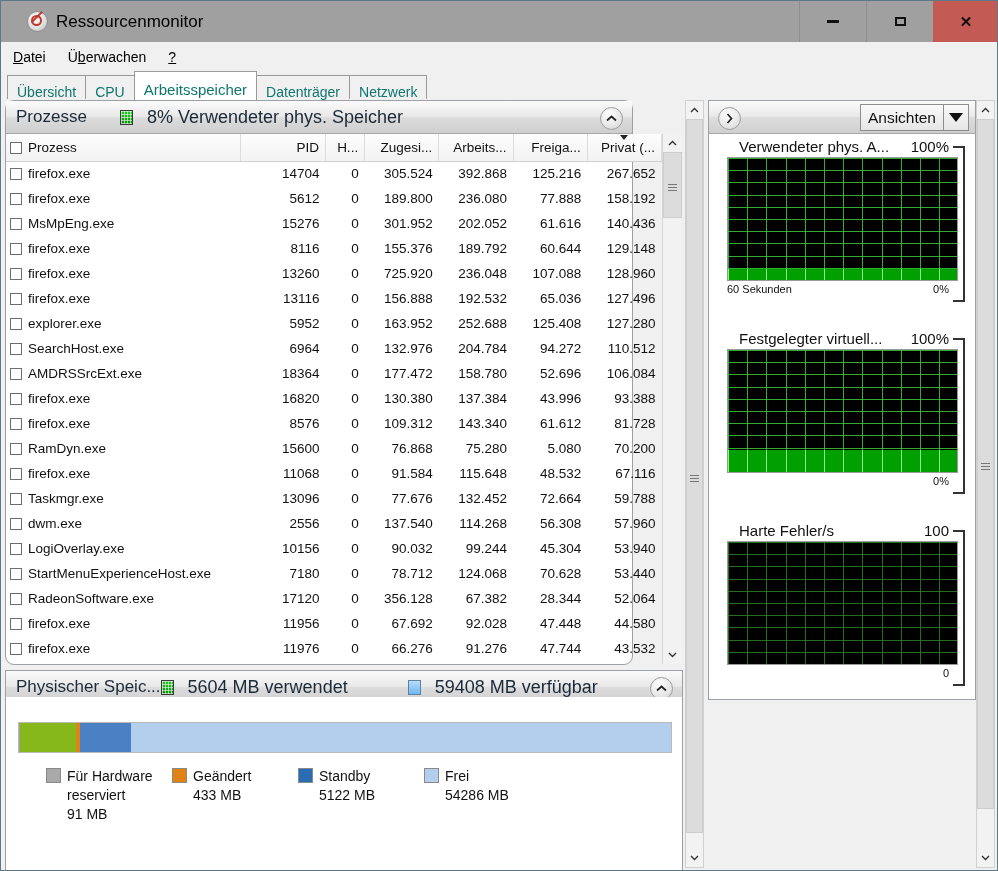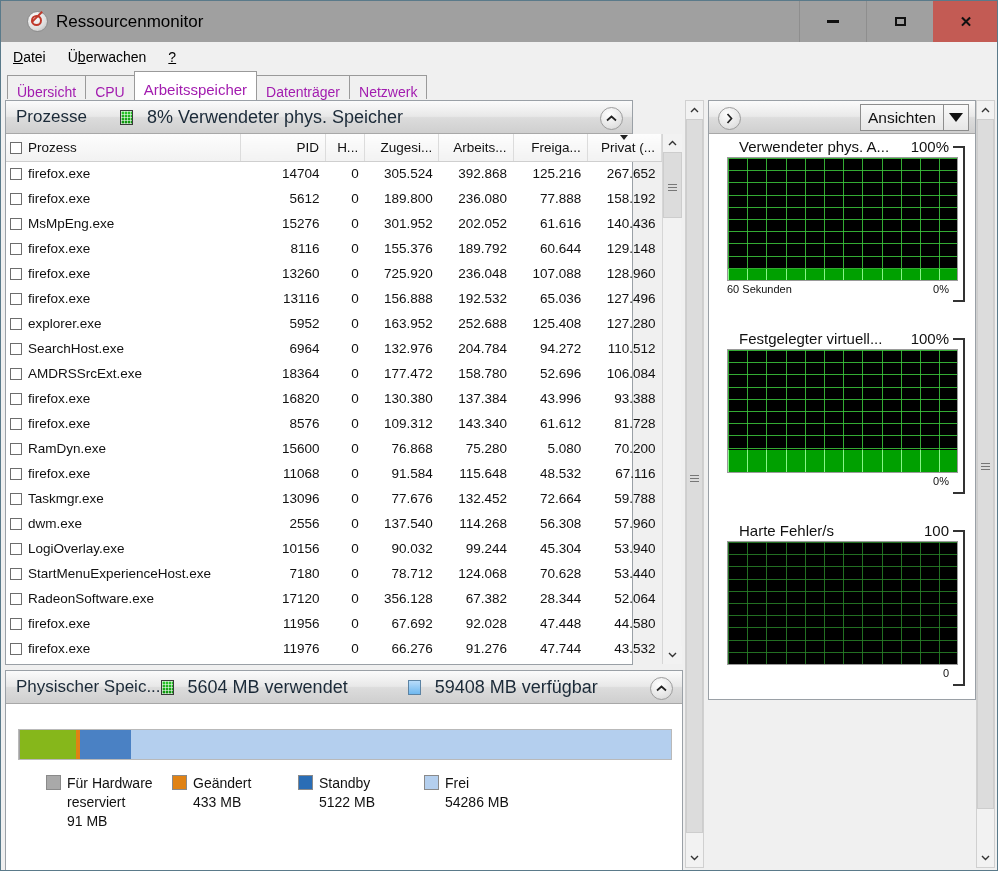--- a/index.html
+++ b/index.html
@@ -83,21 +83,21 @@
   .tabstrip {
     position: absolute; left: 0; top: 70px;
     width: 998px; height: 28px;
     padding-left: 6px;
     box-sizing: border-box;
     display: flex; align-items: flex-end;
   }
   .tab {
     height: 24px; line-height: 24px;
     padding: 4px 9px;
-    font-size: 14px; color: #a21caf;
+    font-size: 14px; color: #0f766e;
     background: #f0f0f0;
     border: 1px solid #9a9a9a;
     border-bottom: none;
     margin-right: -1px;
     white-space: nowrap;
     box-sizing: border-box;
   }
   .tab.active {
     background: #ffffff;
     height: 29px; line-height: 27px;
@@ -159,21 +159,21 @@
   .chev-btn {
     position: absolute; right: 9px; top: 6px;
     width: 21px; height: 21px; border-radius: 50%;
     background: radial-gradient(circle at 40% 30%, #ffffff, #e2e2e2 70%, #cbcbcb 100%);
     border: 1px solid #9d9d9d;
     display: flex; align-items: center; justify-content: center;
   }
   .chev-btn svg { display: block; }
 
   
-  #processes-panel { left: 0; top: 0; width: 628px; height: 565px; }
+  #processes-panel { left: 0; top: 0; width: 628px; height: 565px; border-radius: 9px; }
   .table-wrap {
     position: absolute; left: 0; top: 33px;
     width: 676px; height: 530px;
     display: flex;
   }
   .table-scrollport {
     width: 656px; height: 530px;
     overflow: hidden; position: relative;
   }
   table.proc {
@@ -238,21 +238,21 @@
     box-sizing: border-box;
     display: flex; align-items: center; justify-content: center;
   }
   .grip { width: 9px; height: 7px; }
   .grip i {
     display: block; height: 1px; background: #777; margin: 2px 0;
   }
 
   
   #phys-panel { left: 0; top: 570px; width: 678px; height: 257px; }
-  .phys-body { position: absolute; left: 0; top: 33px; width: 676px; height: 163px; background: #fff; }
+  .phys-body { position: absolute; left: 0; top: 26px; width: 676px; height: 163px; background: #fff; }
   .membar {
     position: absolute; left: 12px; top: 25px;
     width: 654px; height: 31px;
     display: flex;
     border: 1px solid #b9b9b9;
     box-sizing: border-box;
   }
   .membar .seg { height: 100%; }
   .legend {
     position: absolute; left: 40px; top: 70px;

